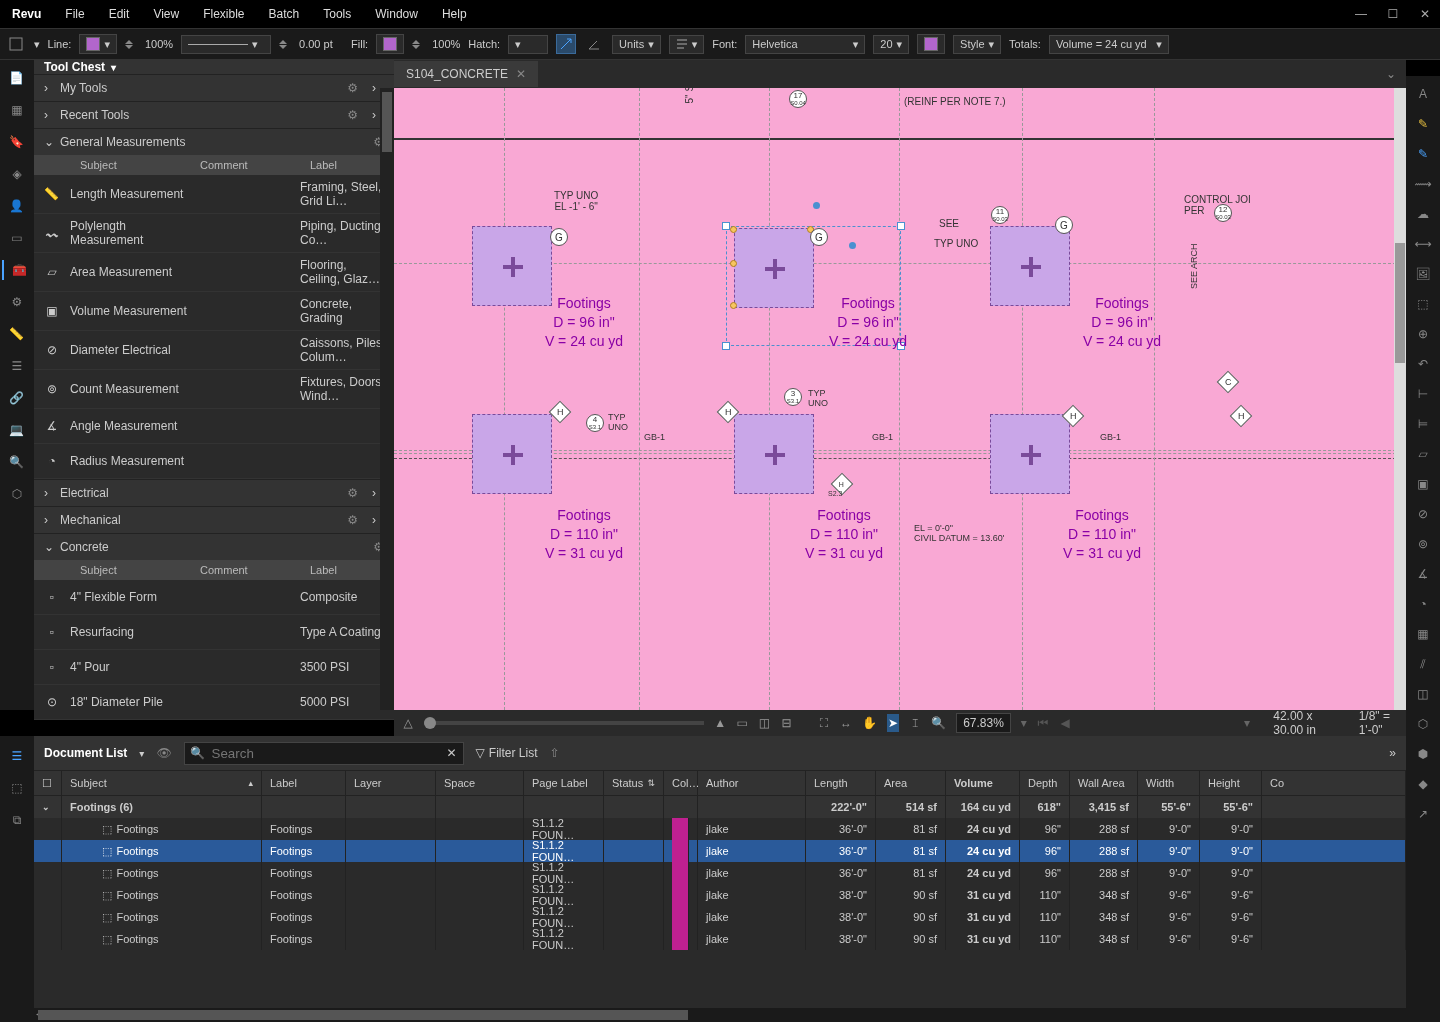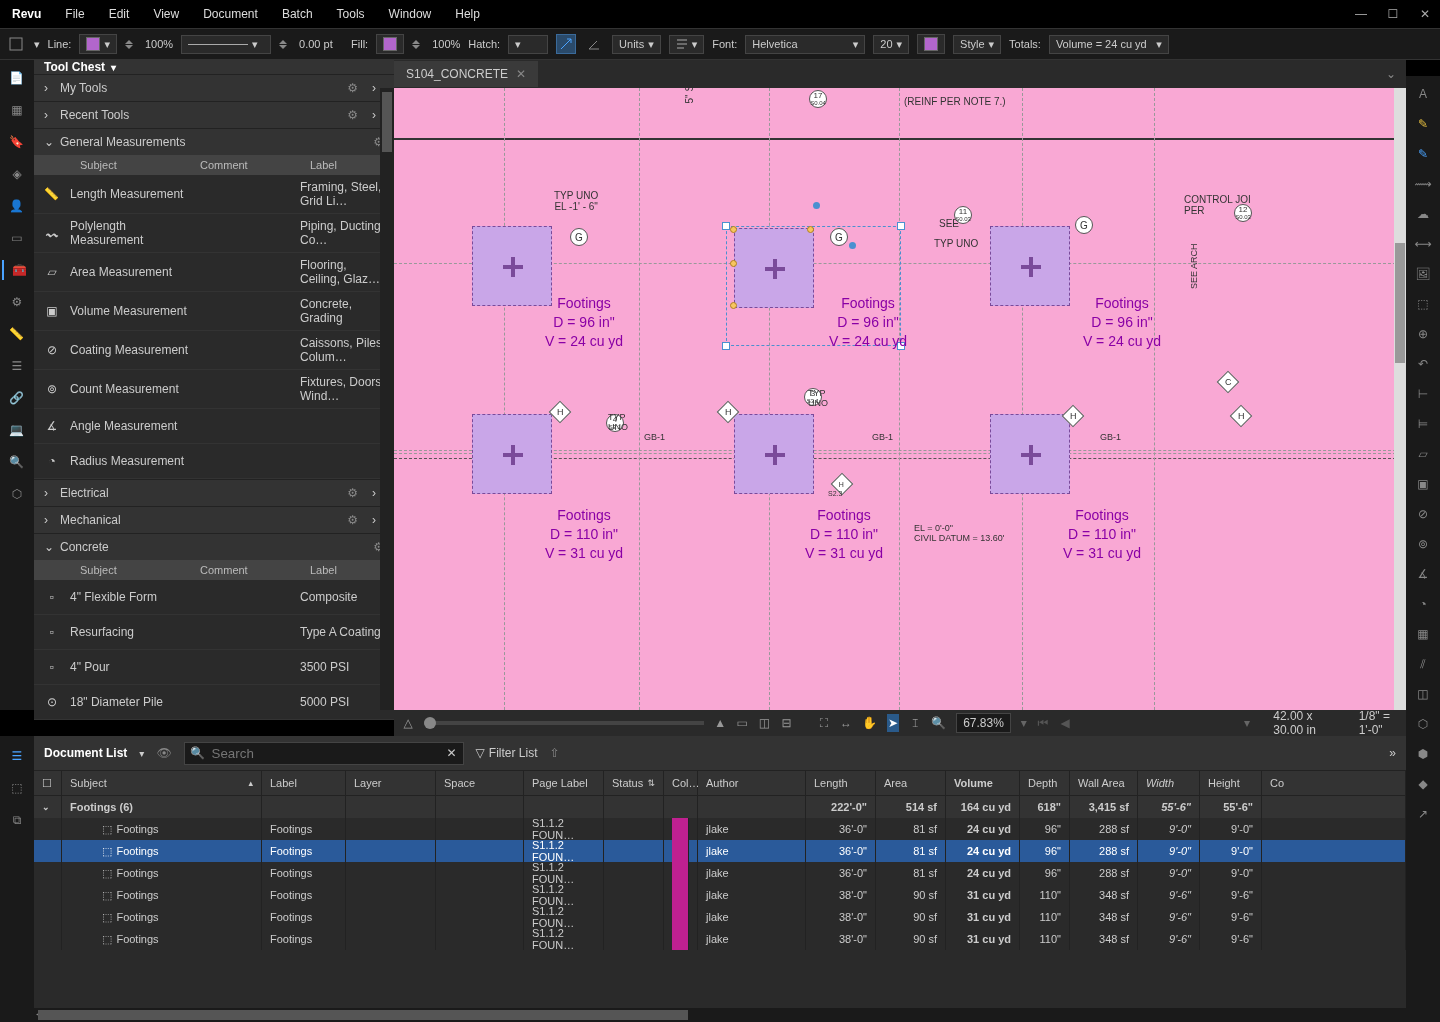--- a/index.html
+++ b/index.html
@@ -59,21 +59,21 @@
 .canvas { position:absolute; left:394px; top:88px; right:34px; bottom:312px; background:#f9a8d4; overflow:hidden; }
 .canvas .gridh { position:absolute; left:0; right:0; border-top:1px dashed #999; }
 .canvas .gridv { position:absolute; top:0; bottom:0; border-left:1px dashed #999; }
 .footing { position:absolute; width:80px; height:80px; background:#c9a6e8; border:1px dashed #7a4a9a; }
 .footing::before,.footing::after { content:''; position:absolute; background:#7a4a9a; }
 .footing::before { left:38px; top:30px; width:4px; height:20px; }
 .footing::after { left:30px; top:38px; width:20px; height:4px; }
 .flabel { position:absolute; color:#8a00a6; font-size:14px; text-align:center; line-height:1.35; width:160px; font-family: Arial; }
 .handle { position:absolute; width:8px; height:8px; background:#fff; border:1px solid #4a90d0; }
 .yhandle { position:absolute; width:7px; height:7px; background:#f7c560; border:1px solid #b08020; border-radius:50%; }
-.gcirc { position:absolute; width:18px; height:18px; border:1px solid #555; border-radius:50%; font-size:10px; color:#333; display:flex; align-items:center; justify-content:center; background:#fff;margin-left:20px; }
+.gcirc { position:absolute; width:18px; height:18px; border:1px solid #555; border-radius:50%; font-size:10px; color:#333; display:flex; align-items:center; justify-content:center; background:#fff; }
 .hhex { position:absolute; width:16px; height:16px; border:1px solid #555; font-size:9px; color:#333; display:flex; align-items:center; justify-content:center; background:#fff; transform:rotate(45deg); }
 .hhex span { transform:rotate(-45deg); }
 .cnote { position:absolute; font-size:10px; color:#333; }
 
 
 .btoolbar { position:absolute; left:394px; right:34px; height:26px; background:#2a2a2a; bottom:286px; display:flex; align-items:center; padding:0 8px; gap:10px; }
 .btoolbar .sp { margin-left:auto; }
 .btoolbar .ib { width:18px; height:18px; display:flex; align-items:center; justify-content:center; color:#999; cursor:pointer; }
 .btoolbar .ib.active { background:#2a5a8a; color:#fff; }
 .zoombox { border:1px solid #444; padding:2px 6px; width:70px; background:#1a1a1a; }
@@ -91,32 +91,32 @@
 .mk-head .filter { display:flex; align-items:center; gap:4px; }
 .mk-cols { display:flex; background:#333; height:26px; align-items:center; font-size:11px; color:#ccc; border-top:1px solid #222; border-bottom:1px solid #222; }
 .mk-cols div, .mk-row div { padding:0 8px; border-right:1px solid #222; height:100%; display:flex; align-items:center; }
 .mk-row { display:flex; height:22px; align-items:center; font-size:11px; background:#2a2a2a; }
 .mk-row.group { background:#333; font-weight:bold; }
 .mk-row.sel { background:#2a5a9a; color:#fff; }
 .mk-row .num { justify-content:flex-end; }
 .mk-scroll { height:14px; background:#1a1a1a; position:relative; margin-top:auto; }
 .mk-scroll .th { position:absolute; left:4px; width:650px; top:2px; bottom:2px; background:#555; }
 
-.colsubj{width:200px;} .collbl{width:84px;} .collay{width:90px;} .colspc{width:88px;} .colpg{width:80px;} .colst{width:60px;} .colcol{width:34px;} .colauth{width:108px;} .collen{width:70px;} .colarea{width:70px;} .colvol{width:74px;font-weight:bold;} .coldep{width:50px;} .colwa{width:68px;} .colwid{width:62px;font-style:italic;} .colhei{width:62px;}
+.colsubj{width:200px;} .collbl{width:84px;} .collay{width:90px;} .colspc{width:88px;} .colpg{width:80px;} .colst{width:60px;} .colcol{width:34px;} .colauth{width:108px;} .collen{width:70px;} .colarea{width:70px;} .colvol{width:74px;font-weight:bold;} .coldep{width:50px;} .colwa{width:68px;} .colwid{width:62px;} .colhei{width:62px;}
 .csq { width:10px; height:10px; }
 </style>
 </head>
 <body>
 
 <div class="menubar">
   <span class="app">Revu</span>
   <span class="menu-item">File</span>
   <span class="menu-item">Edit</span>
   <span class="menu-item">View</span>
-  <span class="menu-item">Document</span>
+  <span class="menu-item">Flexible</span>
   <span class="menu-item">Batch</span>
   <span class="menu-item">Tools</span>
   <span class="menu-item">Window</span>
   <span class="menu-item">Help</span>
   <div class="winctrl">
     <span>—</span>
     <span>☐</span>
     <span>✕</span>
   </div>
 </div>
@@ -268,21 +268,21 @@
         <div class="labl">Flooring, Ceiling, Glaz…</div>
       </div>
       <div class="tc-row">
         <div class="ico">▣</div>
         <div class="subj">Volume Measurement</div>
         <div class="comm"></div>
         <div class="labl">Concrete, Grading</div>
       </div>
       <div class="tc-row">
         <div class="ico">⊘</div>
-        <div class="subj">Coating Measurement</div>
+        <div class="subj">Diameter Electrical</div>
         <div class="comm"></div>
         <div class="labl">Caissons, Piles, Colum…</div>
       </div>
       <div class="tc-row">
         <div class="ico">⊚</div>
         <div class="subj">Count Measurement</div>
         <div class="comm"></div>
         <div class="labl">Fixtures, Doors, Wind…</div>
       </div>
       <div class="tc-row">
@@ -426,21 +426,21 @@
 
   <div class="gcirc" style="left:156px;top:140px">
       <span>G</span>
     </div>
   <div class="gcirc" style="left:416px;top:140px">
       <span>G</span>
     </div>
   <div class="gcirc" style="left:661px;top:128px">
       <span>G</span>
     </div>
-  <div class="gcirc" style="left:540px;top:118px;font-size:8px;flex-direction:column;line-height:1">
+  <div class="gcirc" style="left:597px;top:118px;font-size:8px;flex-direction:column;line-height:1">
       <span>11</span>
       <span style="font-size:6px">S0.03</span>
     </div>
   <div class="gcirc" style="left:820px;top:116px;font-size:8px;flex-direction:column;line-height:1">
       <span>12</span>
       <span style="font-size:6px">S0.03</span>
     </div>
   <div class="gcirc" style="left:395px;top:2px;font-size:8px;flex-direction:column;line-height:1">
       <span>17</span>
       <span style="font-size:6px">S0.04</span>

